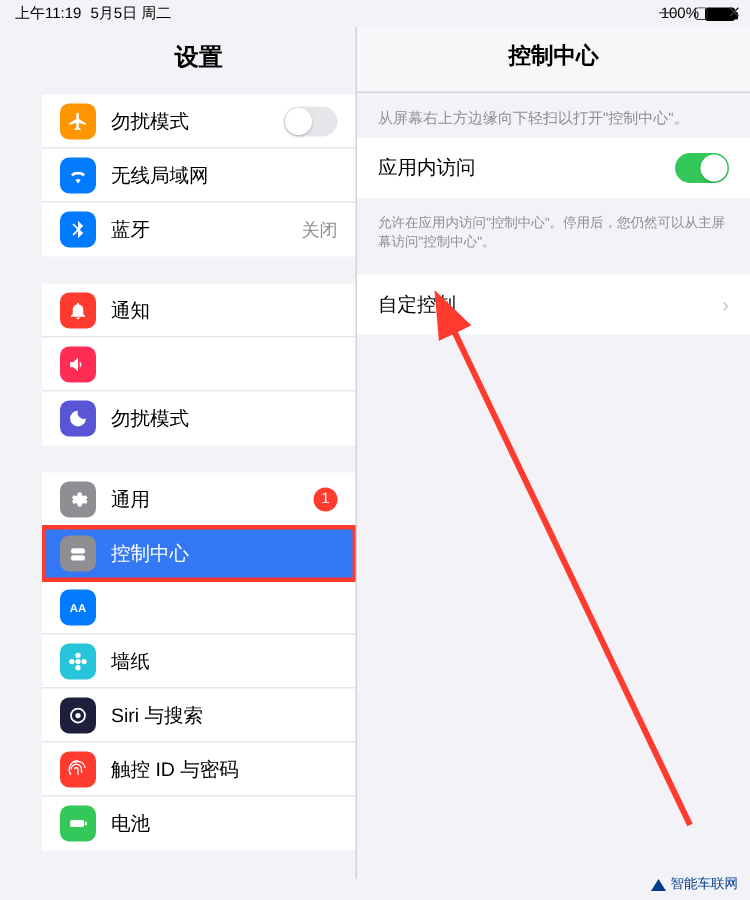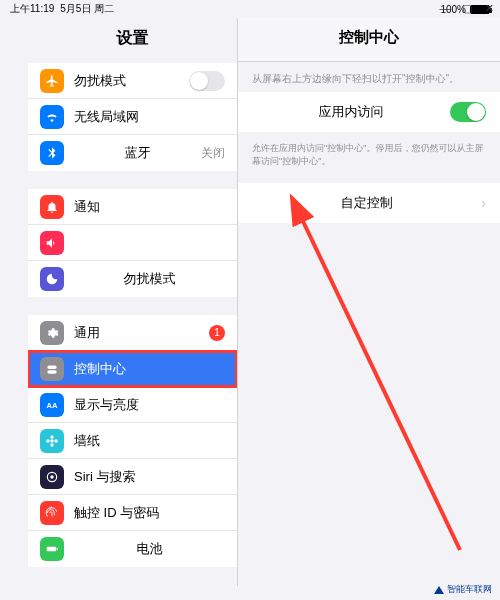--- a/index.html
+++ b/index.html
@@ -14,21 +14,21 @@
 .battery { width: 20px; height: 9px; border: 1px solid #000; border-radius: 2px; position: relative; background: #000; }
 .battery::after { content: ""; position: absolute; right: -3px; top: 2px; width: 2px; height: 5px; background: #000; border-radius: 0 1px 1px 0; }
 
 .container { display: flex; height: calc(100% - 32px); margin-left: 28px; }
 
 .sidebar { width: 210px; background: #f2f2f7; border-right: 1px solid #d1d1d6; overflow-y: hidden; }
 .sidebar-title { text-align: center; font-size: 16px; font-weight: 600; padding: 10px 0 14px; }
 
 .section { background: #fff; margin-bottom: 18px; }
 .row { display: flex; align-items: center; height: 36px; padding: 0 12px; border-bottom: 0.5px solid #e5e5ea; position: relative; }
-.row:last-child { border-bottom: none; text-align: center; }
+.row:last-child { border-bottom: none; }
 .row.selected { background: #3478f6; color: #fff; }
 .row.highlighted { outline: 3px solid #ff3b30; outline-offset: -2px; z-index: 2; }
 
 .icon { width: 24px; height: 24px; border-radius: 6px; margin-right: 10px; display: flex; align-items: center; justify-content: center; font-size: 12px; color: #fff; flex-shrink: 0; }
 .icon svg { width: 14px; height: 14px; fill: #fff; }
 .label { font-size: 13px; flex: 1; }
 .trailing { font-size: 12px; color: #8e8e93; }
 
 .switch { width: 36px; height: 20px; border-radius: 10px; background: #e5e5ea; position: relative; }
 .switch.on { background: #34c759; }
@@ -147,21 +147,20 @@
               </svg>
             </span>
             <span class="label">控制中心</span>
           </div>
           <div class="row">
             <span class="icon" style="background: rgb(0, 122, 255);">
               <svg viewBox="0 0 24 24">
                 <text x="12" y="17" text-anchor="middle" font-size="13" fill="#fff" font-weight="bold">AA</text>
               </svg>
             </span>
-            <span class="label">显示与亮度</span>
           </div>
           <div class="row">
             <span class="icon" style="background: rgb(40, 196, 217);">
               <svg viewBox="0 0 24 24">
                 <circle cx="12" cy="12" r="3"></circle>
                 <circle cx="12" cy="5" r="3"></circle>
                 <circle cx="12" cy="19" r="3"></circle>
                 <circle cx="5" cy="12" r="3"></circle>
                 <circle cx="19" cy="12" r="3"></circle>
               </svg>

